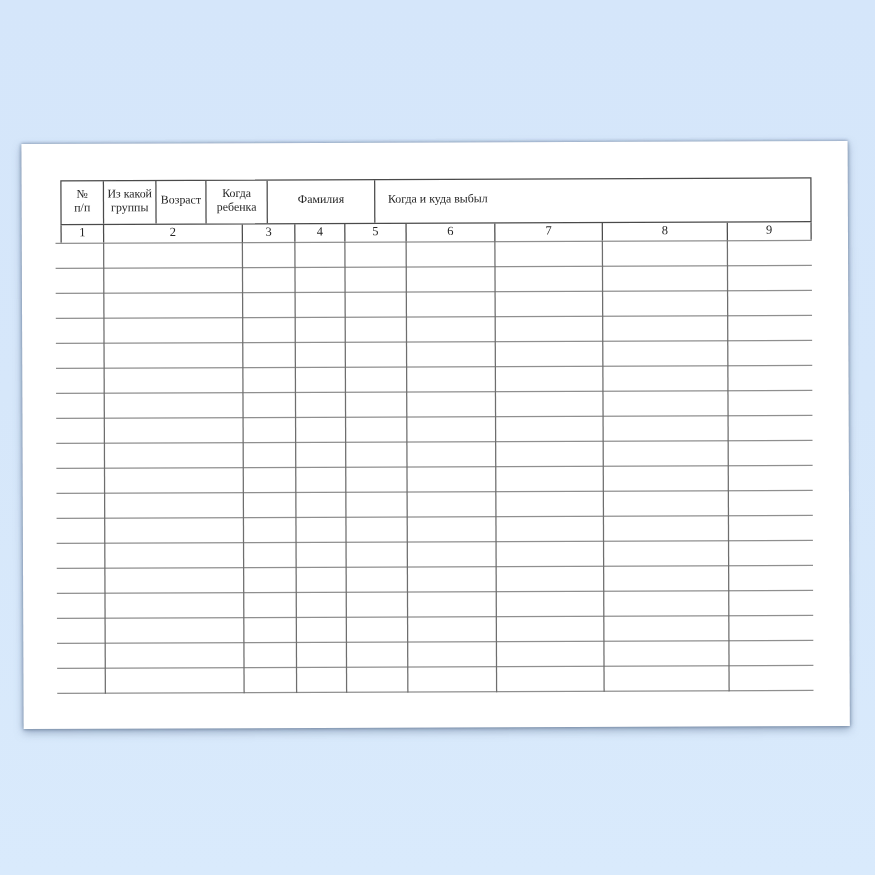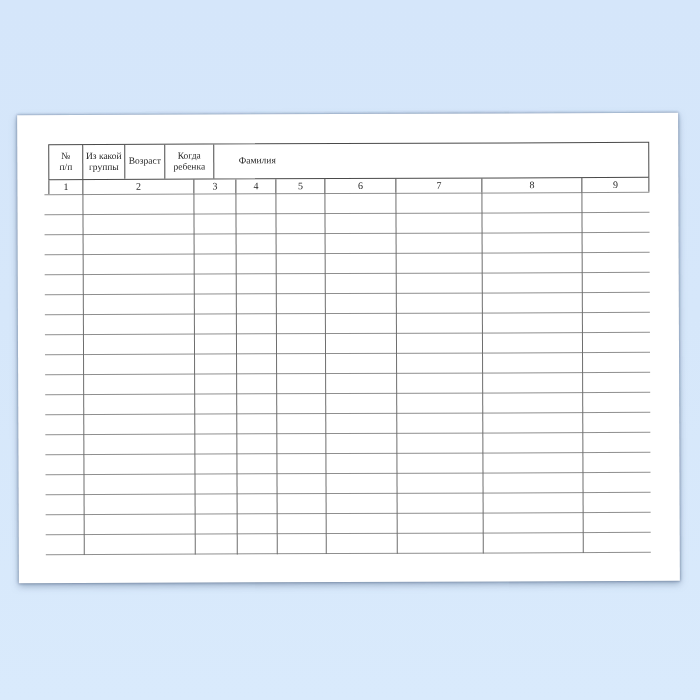--- a/index.html
+++ b/index.html
@@ -105,20 +105,21 @@
 
     <div class="hdr-row">
       <div class="hdr-cell c1">№
 п/п</div>
       <div class="hdr-cell c3">Из какой
 группы</div>
       <div class="hdr-cell c4">Возраст</div>
       <div class="hdr-cell c5">Когда
 ребенка</div>
       <div class="hdr-cell c7">Фамилия</div>
+      <div class="hdr-cell c8">Когда и куда выбыл</div>
     </div>
 
     <div class="num-row">
       <div class="num-cell c1">1</div>
       <div class="num-cell c2">2</div>
       <div class="num-cell c3">3</div>
       <div class="num-cell c4">4</div>
       <div class="num-cell c5">5</div>
       <div class="num-cell c6">6</div>
       <div class="num-cell c7">7</div>

